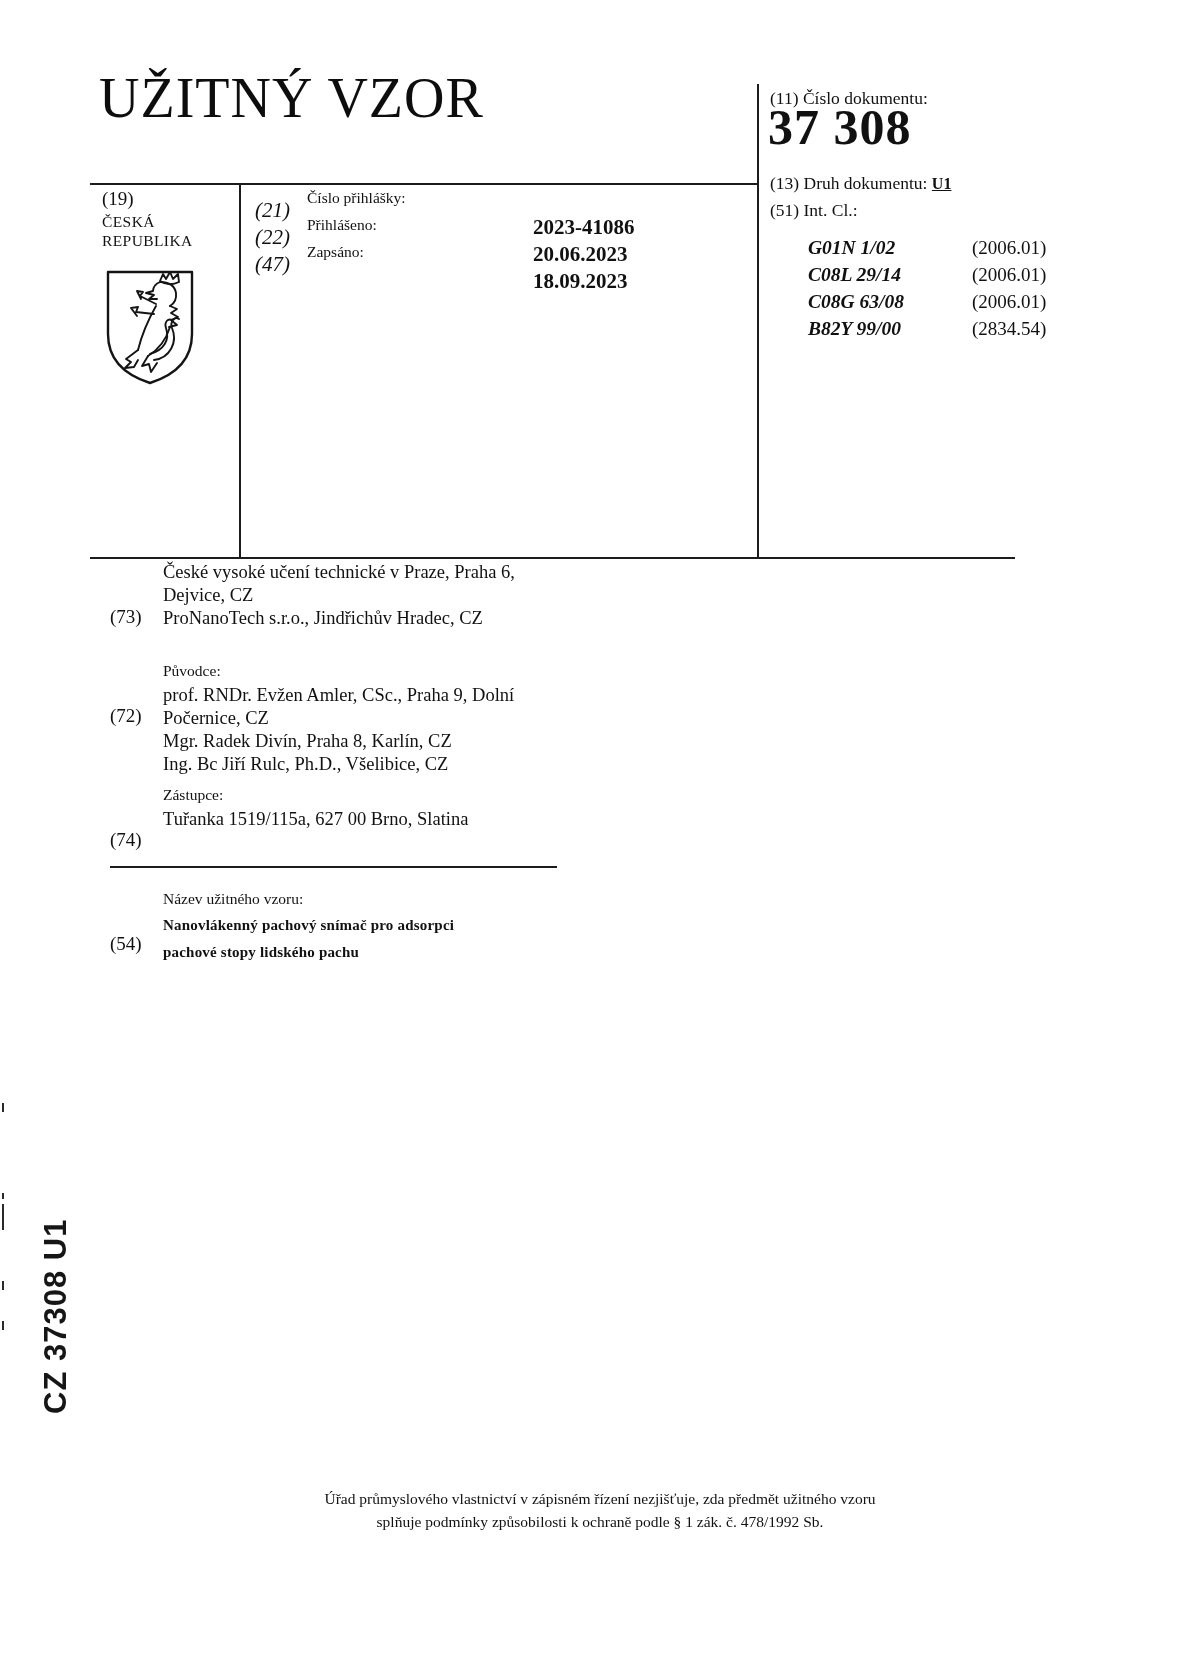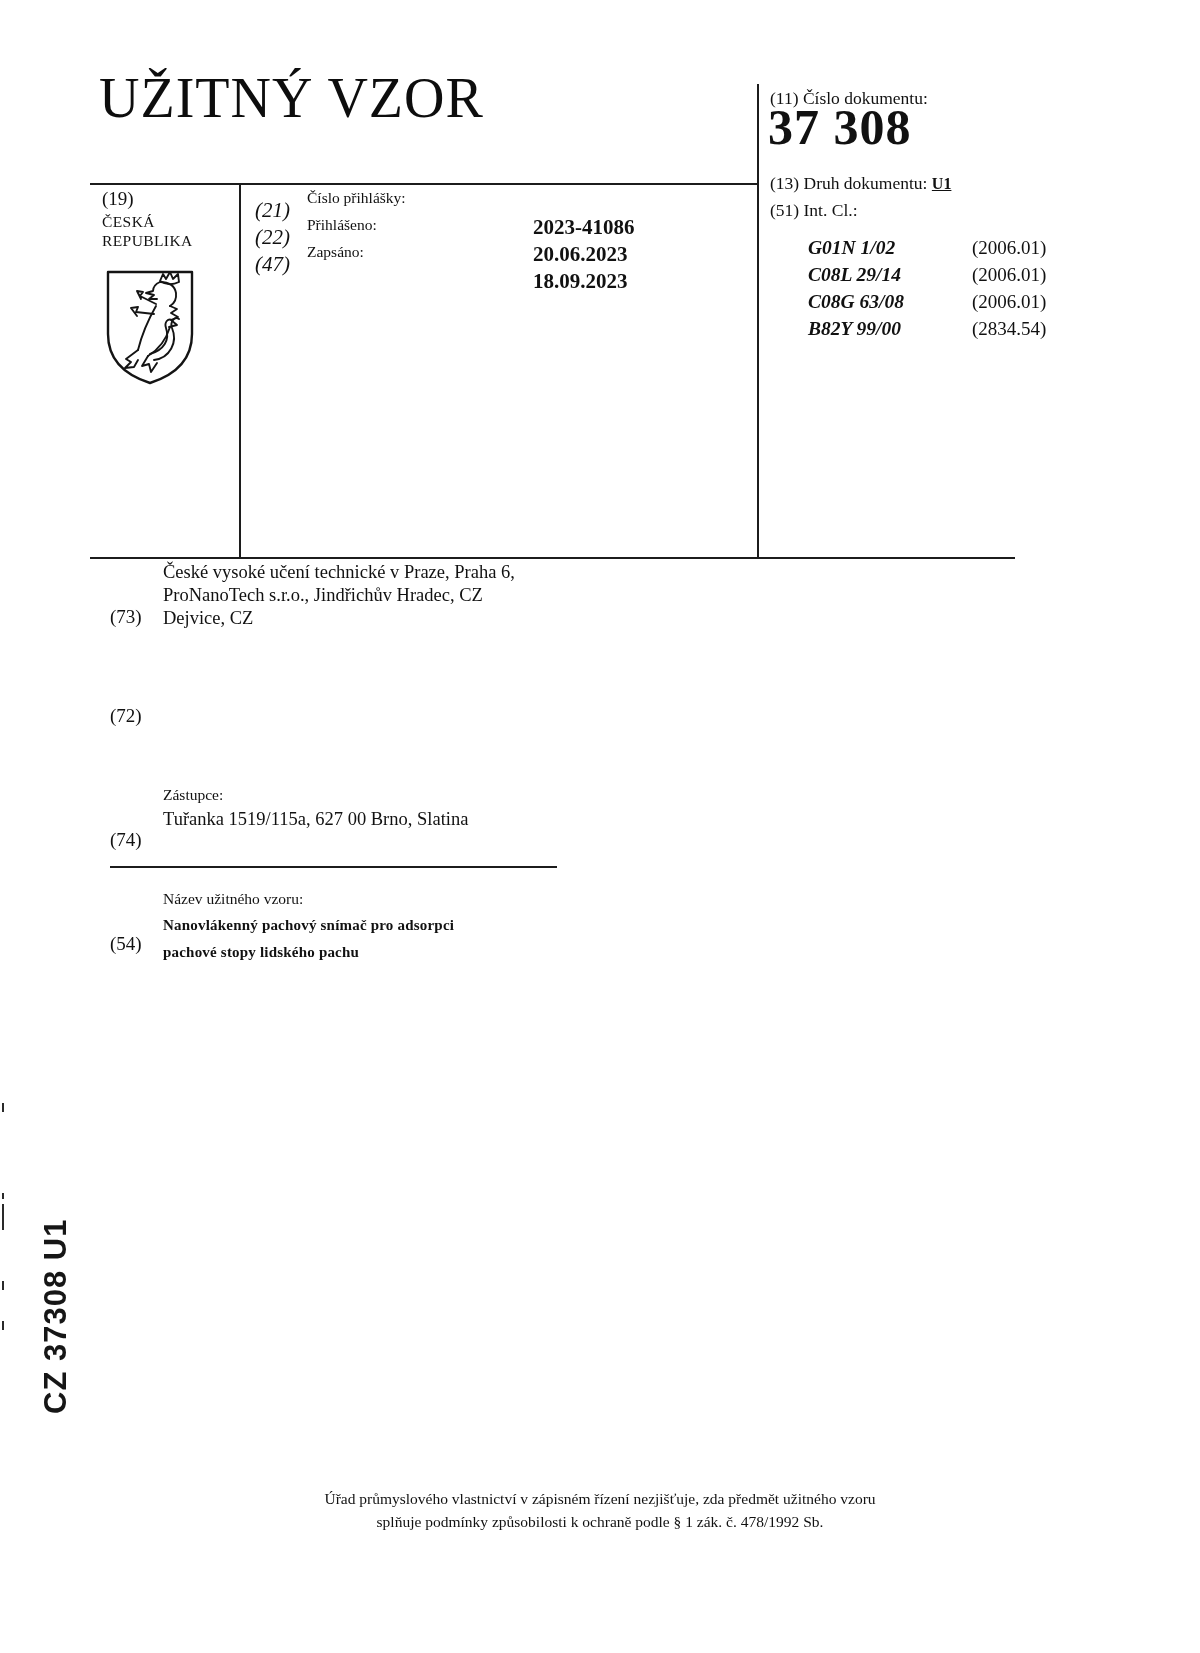--- a/index.html
+++ b/index.html
@@ -144,27 +144,34 @@
   <div class="abs filing-row" style="top:240px;">
     <span class="filing-num">(47)</span>
     <span class="filing-label">Zapsáno:</span>
     <span class="filing-value">18.09.2023</span>
   </div>
 
   <div class="abs sec" style="top:561px;">
     <span class="sec-num">(73)</span>
     <div class="sec-body">
       <div class="sec-line">České vysoké učení technické v Praze, Praha 6,</div>
+      <div class="sec-line">Dejvice, CZ</div>
       <div class="sec-line">ProNanoTech s.r.o., Jindřichův Hradec, CZ</div>
-      <div class="sec-line">Dejvice, CZ</div>
     </div>
   </div>
 
   <div class="abs sec" style="top:660px;">
     <span class="sec-num">(72)</span>
+    <div class="sec-body">
+      <div class="sec-label">Původce:</div>
+      <div class="sec-line">prof. RNDr. Evžen Amler, CSc., Praha 9, Dolní</div>
+      <div class="sec-line">Počernice, CZ</div>
+      <div class="sec-line">Mgr. Radek Divín, Praha 8, Karlín, CZ</div>
+      <div class="sec-line">Ing. Bc Jiří Rulc, Ph.D., Všelibice, CZ</div>
+    </div>
   </div>
 
   <div class="abs sec" style="top:784px;">
     <span class="sec-num">(74)</span>
     <div class="sec-body">
       <div class="sec-label">Zástupce:</div>
       <div class="sec-line">Tuřanka 1519/115a, 627 00 Brno, Slatina</div>
     </div>
   </div>
 

